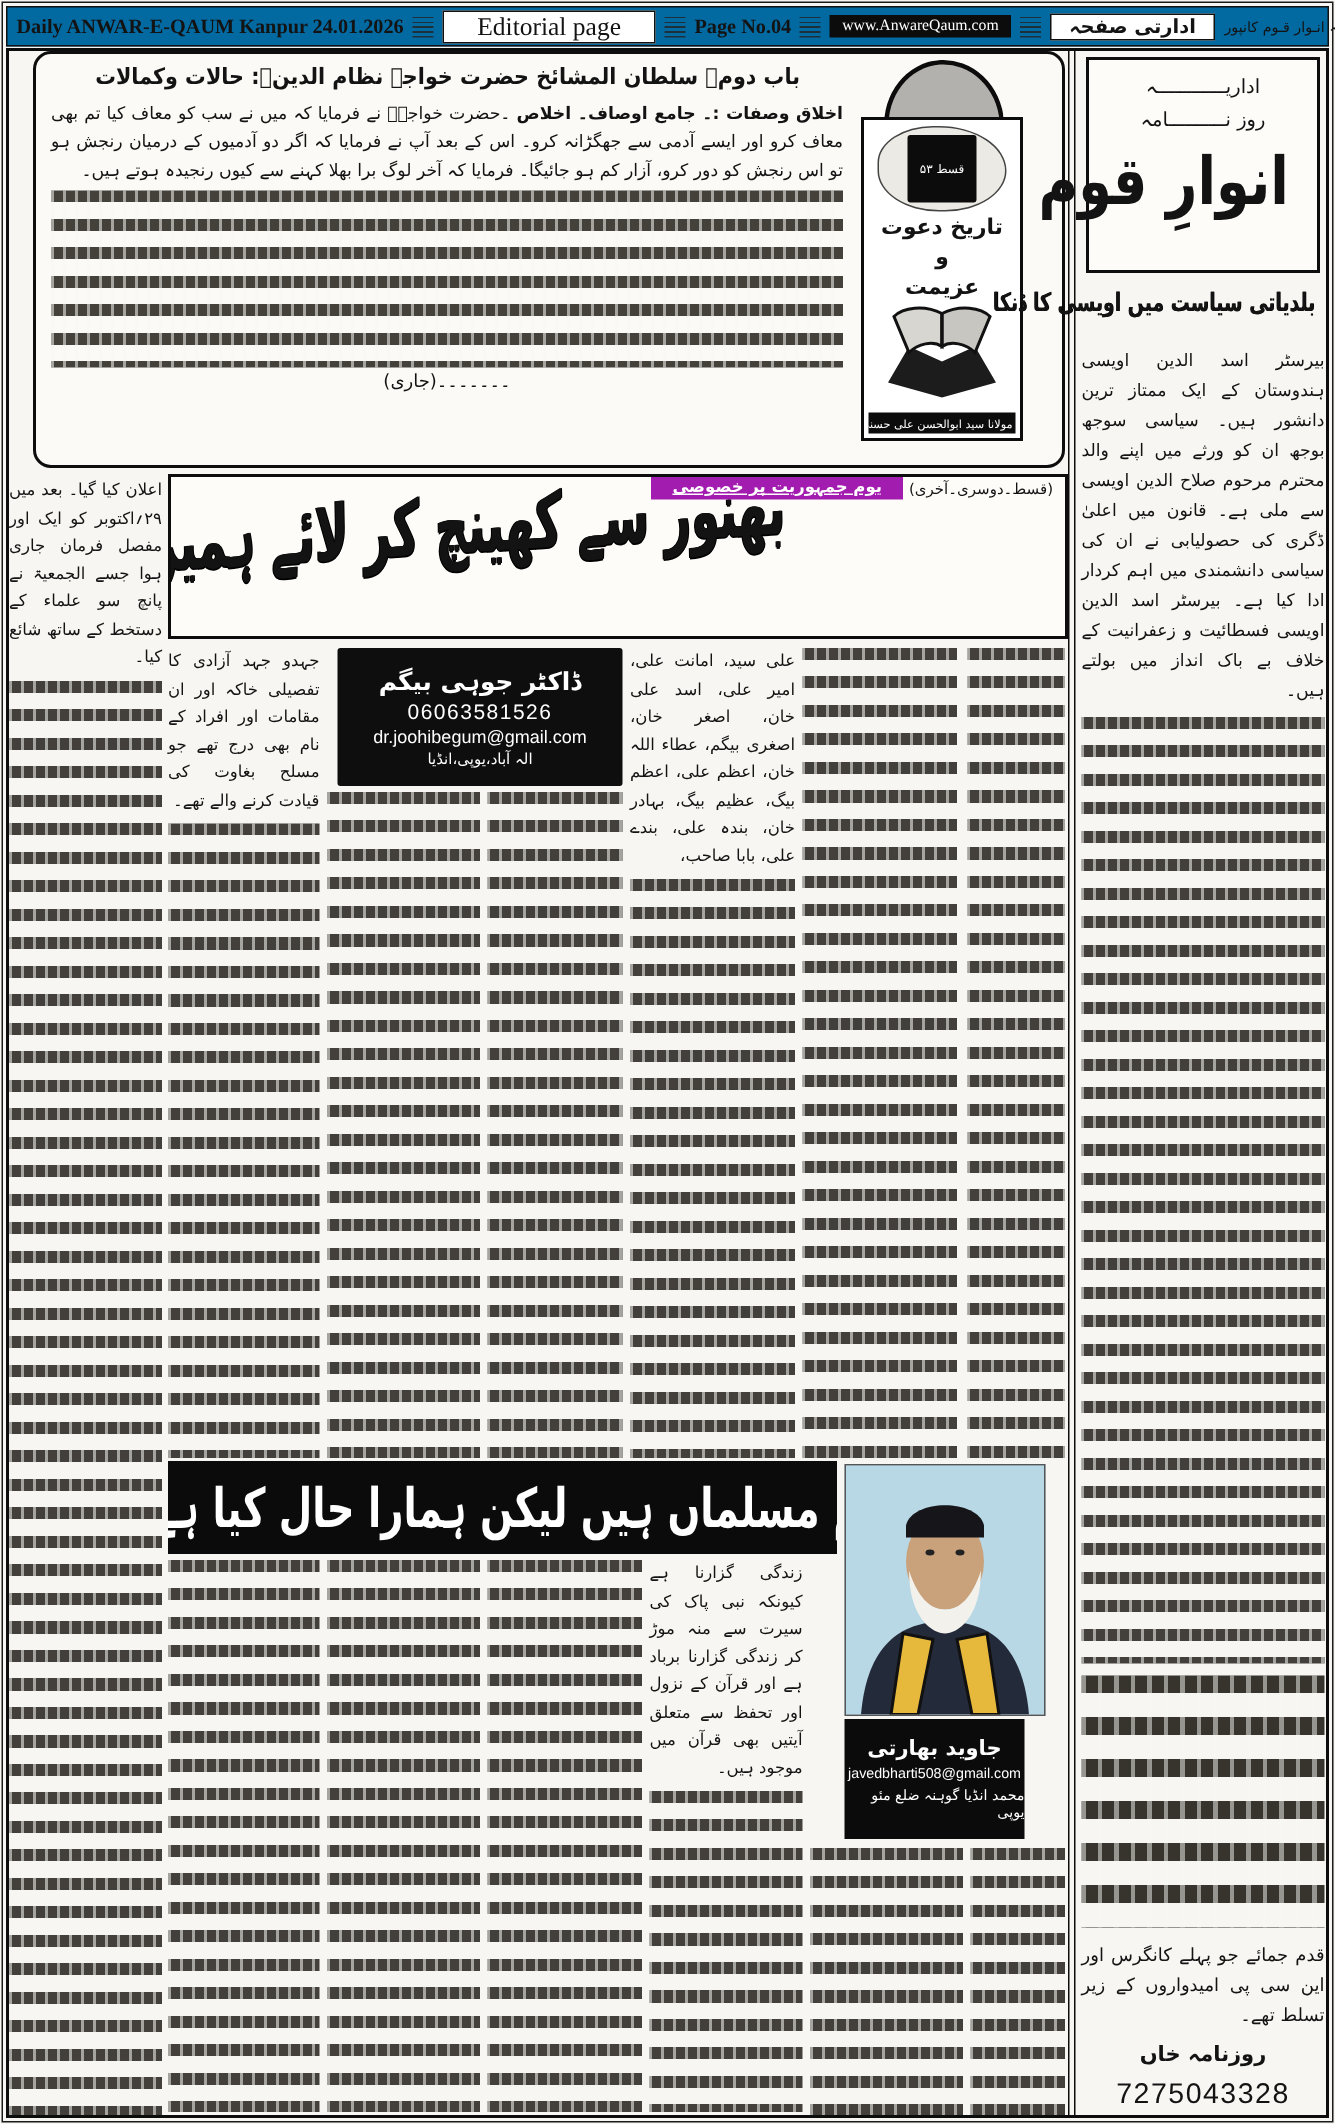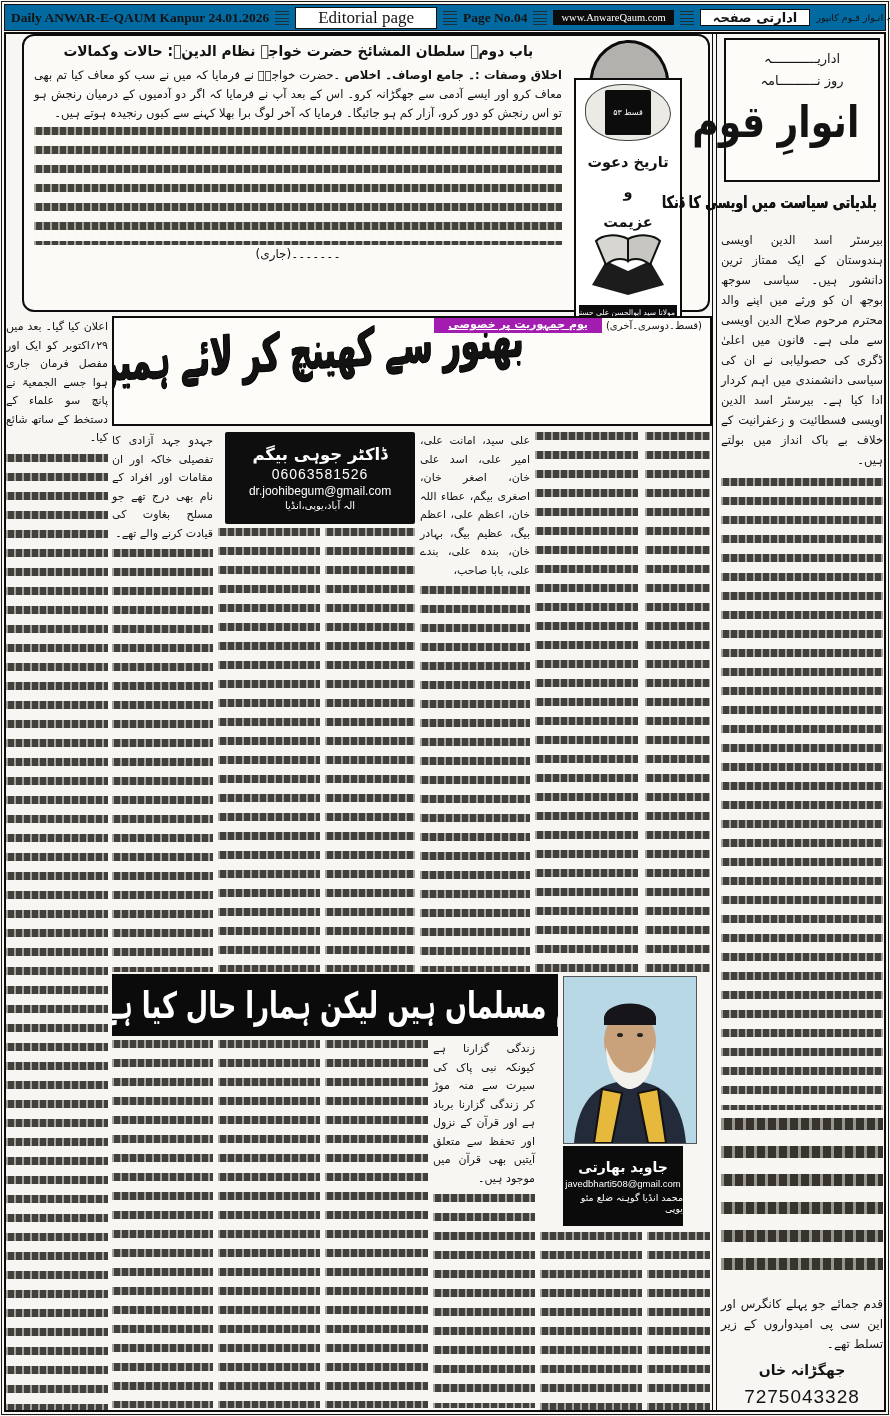--- a/index.html
+++ b/index.html
@@ -49,21 +49,21 @@
   .top-lead { width:528px; margin-top:6px; font-size:11.5px; line-height:19px; }
   .top-sim { width:528px; height:118px; margin-top:4px; }
   .top-cont { width:528px; text-align:center; direction:rtl; font-size:12px; margin-top:2px; letter-spacing:1px; }
 
   .inset { position:absolute; right:26px; top:4px; width:108px; height:268px; text-align:center; }
   .dome { width:80px; height:46px; margin:0 auto; background:#b3b1ad; border:3px solid #0c0c0c; border-bottom:none;
     border-radius:50% 50% 0 0 / 95% 95% 0 0; transform:rotate(-4deg); }
   .inset-frame { border:2px solid #0c0c0c; background:#fff; margin-top:-8px; position:relative; padding:4px 3px 3px; }
   .cloud { background:#eceae4; border:1px solid #444; border-radius:45% 55% 50% 50%; width:86px; margin:0 auto; padding:5px 0; }
   .badge { display:inline-block; background:#0c0c0c; color:#fff; font-size:8px; padding:18px 8px; border-radius:2px; direction:rtl; }
-  .inset-title { font-weight:bold; font-size:14.5px; line-height:17px; direction:rtl; margin-top:13px; }
+  .inset-title { font-weight:bold; font-size:14.5px; line-height:17px; direction:rtl; margin-top:3px; }
   .inset-caption { background:#0c0c0c; color:#fff; font-size:7.5px; direction:rtl; padding:2.5px 2px; margin-top:4px; white-space:nowrap; overflow:hidden; }
 
   
   .headbox { position:absolute; left:112px; top:316px; width:600px; height:110px;
     border:2px solid #0d0d0d; background:#fdfcf9; overflow:hidden; }
   .kicker { position:absolute; top:-1px; right:108px; background:#a21caf; color:#fff;
     font-size:11px; font-weight:bold; padding:1px 14px 2px; direction:rtl; text-decoration:underline; }
   .episode { position:absolute; top:2px; right:8px; font-size:10px; direction:rtl; }
   .feat-headline { position:absolute; inset:14px 0 0 0; text-align:center; direction:rtl; white-space:nowrap; font-weight:bold; font-size:46px; }
   .feat-headline span { display:inline-block; transform:scale(.66,1.12) rotate(-2deg); transform-origin:center;
@@ -241,16 +241,16 @@
     <div class="mh-title">انوارِ قوم</div>
   </div>
 
   <div class="ed-headline"><span>بلدیاتی سیاست میں اویسی کا ڈنکا</span></div>
 
   <div class="ed-body">
     <div class="ed-lead urdu">بیرسٹر اسد الدین اویسی ہندوستان کے ایک ممتاز ترین دانشور ہیں۔ سیاسی سوجھ بوجھ ان کو ورثے میں اپنے والد محترم مرحوم صلاح الدین اویسی سے ملی ہے۔ قانون میں اعلیٰ ڈگری کی حصولیابی نے ان کی سیاسی دانشمندی میں اہم کردار ادا کیا ہے۔ بیرسٹر اسد الدین اویسی فسطائیت و زعفرانیت کے خلاف بے باک انداز میں بولتے ہیں۔</div>
     <div class="sim fill"></div>
     <div class="sim-lg" style="height:168px;"></div>
     <div class="ed-closing urdu">قدم جمائے جو پہلے کانگرس اور این سی پی امیدواروں کے زیر تسلط تھے۔</div>
-    <div class="ed-sign">جھگڑانہ خاں</div>
+    <div class="ed-sign">روزنامہ خاں</div>
     <div class="ed-phone">7275043328</div>
   </div>
 </div>
 
 </body></html>

